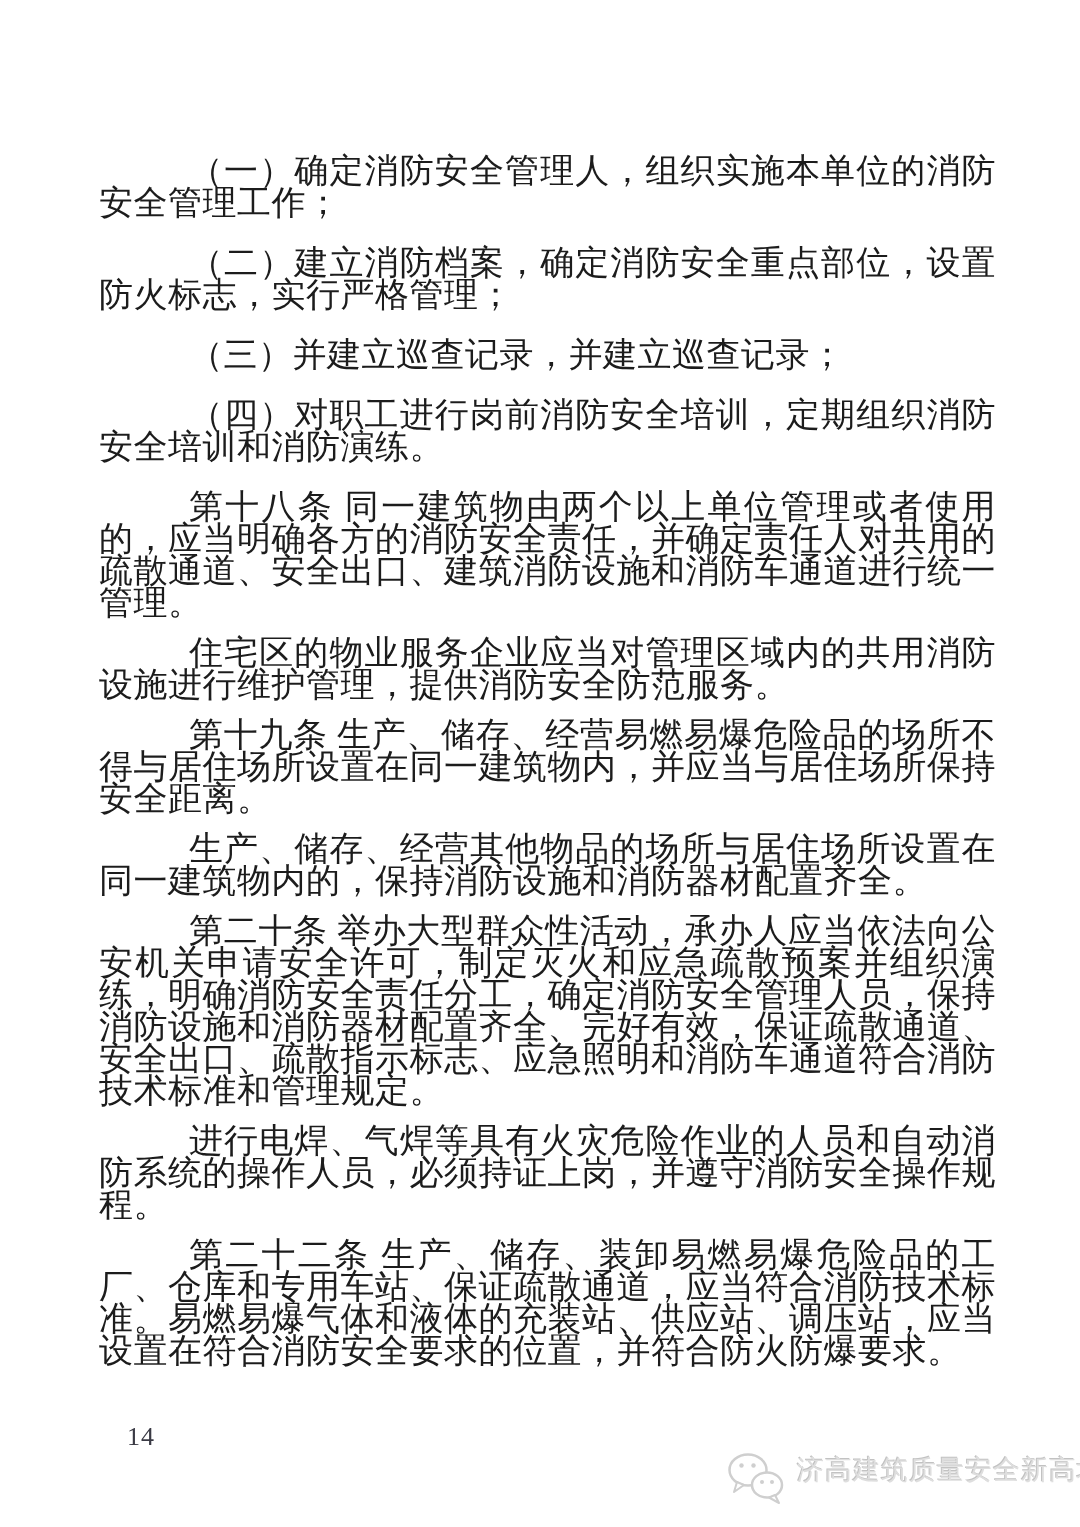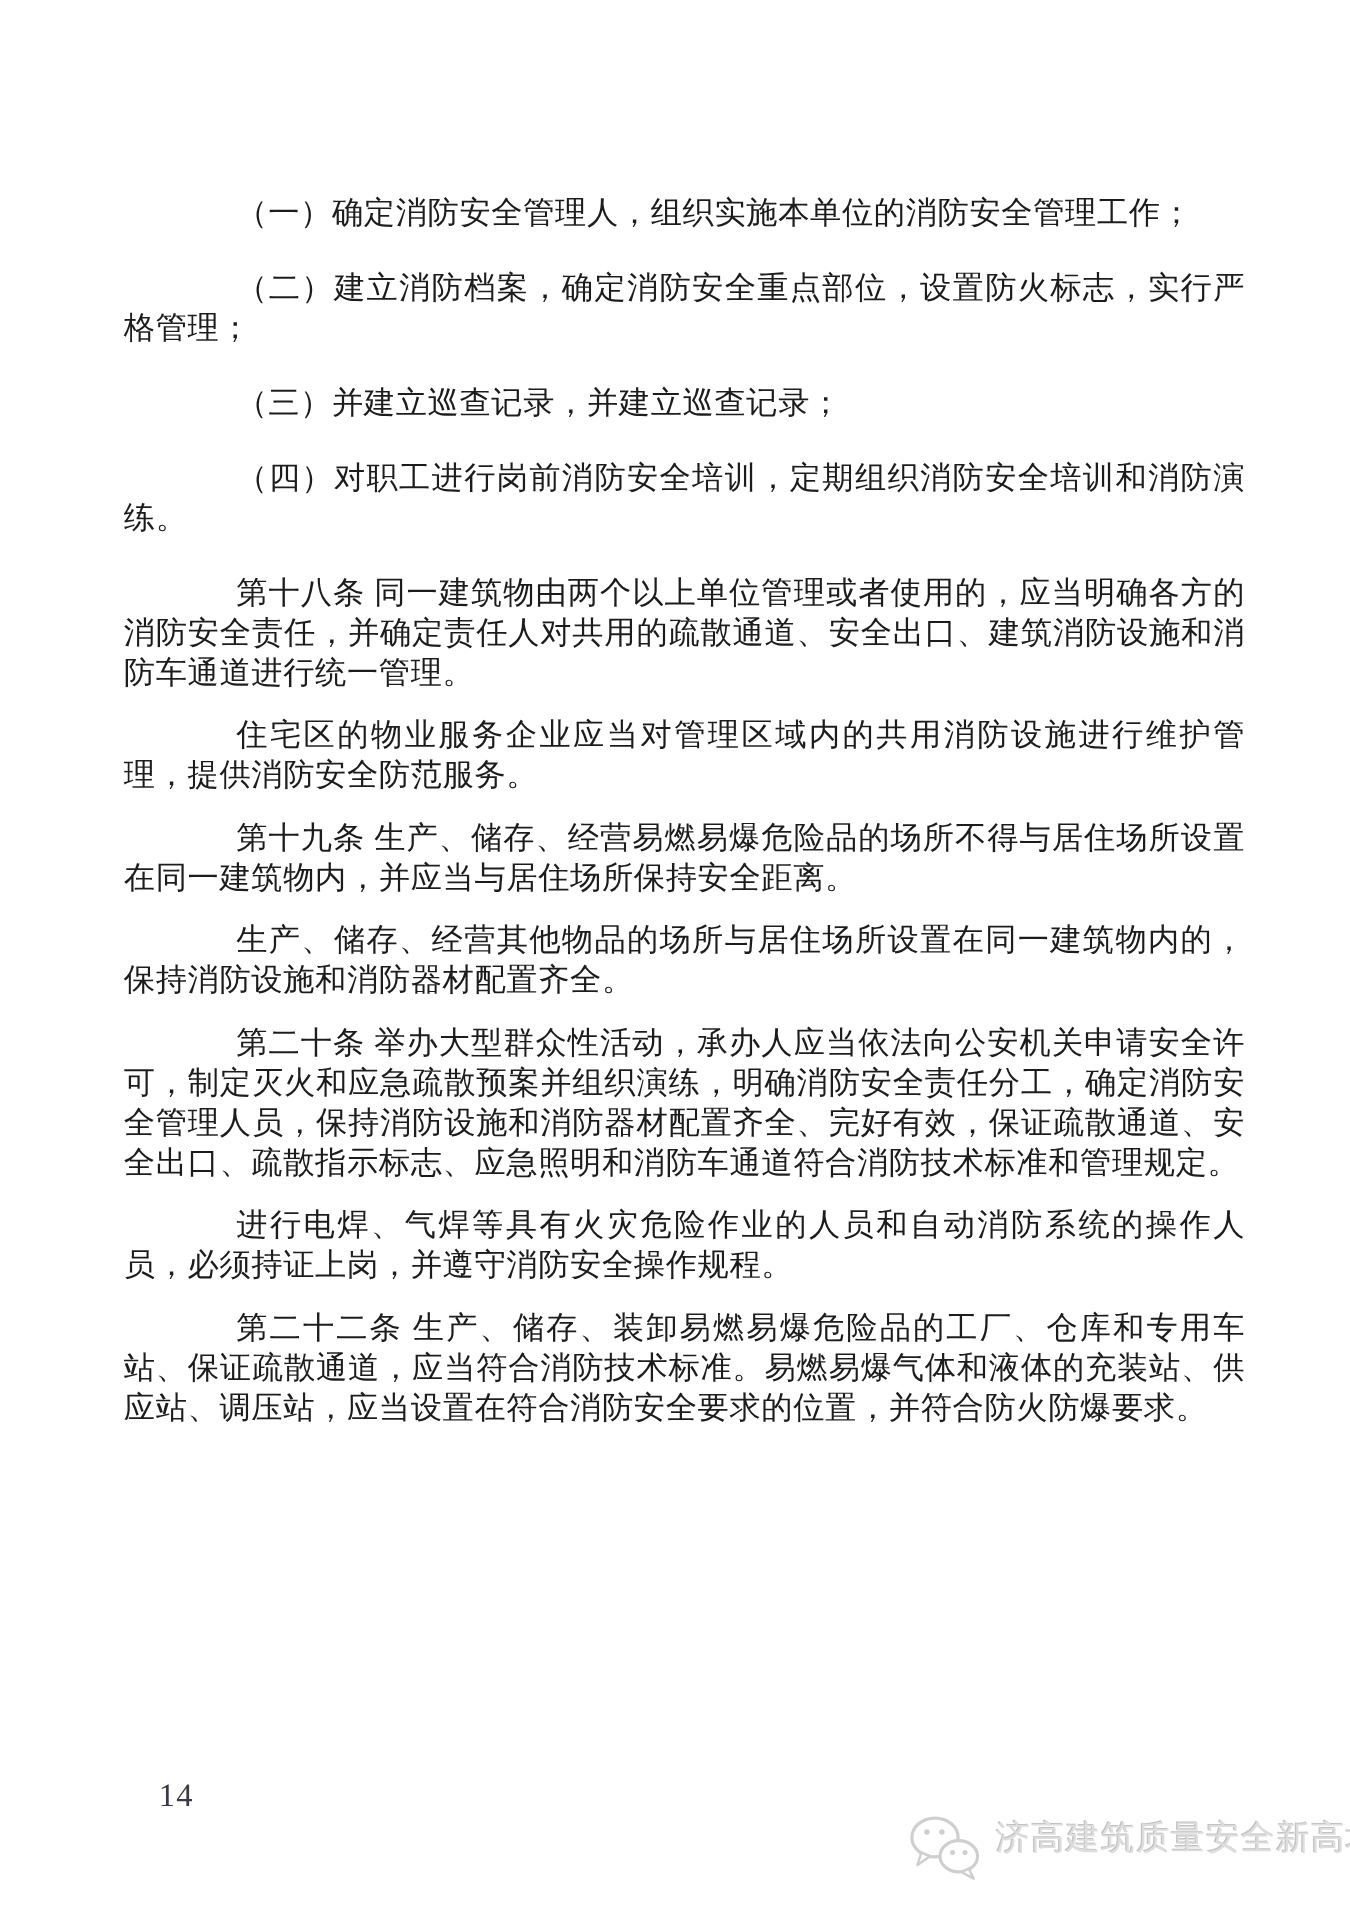--- a/index.html
+++ b/index.html
@@ -17,21 +17,21 @@
     background: #ffffff;
   }
   .doc-body {
     position: absolute;
     left: 99px;
     top: 155px;
     width: 897px;
     color: #1c1c1c;
   }
   .doc-body p {
-    font-size: 25px;
+    font-size: 34px;
     line-height: 32px;
     text-indent: 90px;
     text-align: justify;
     margin: 0 0 18px 0;
     letter-spacing: 0.5px;
   }
   .doc-body p.clause {
     margin-bottom: 28px;
   }
   .page-number {

